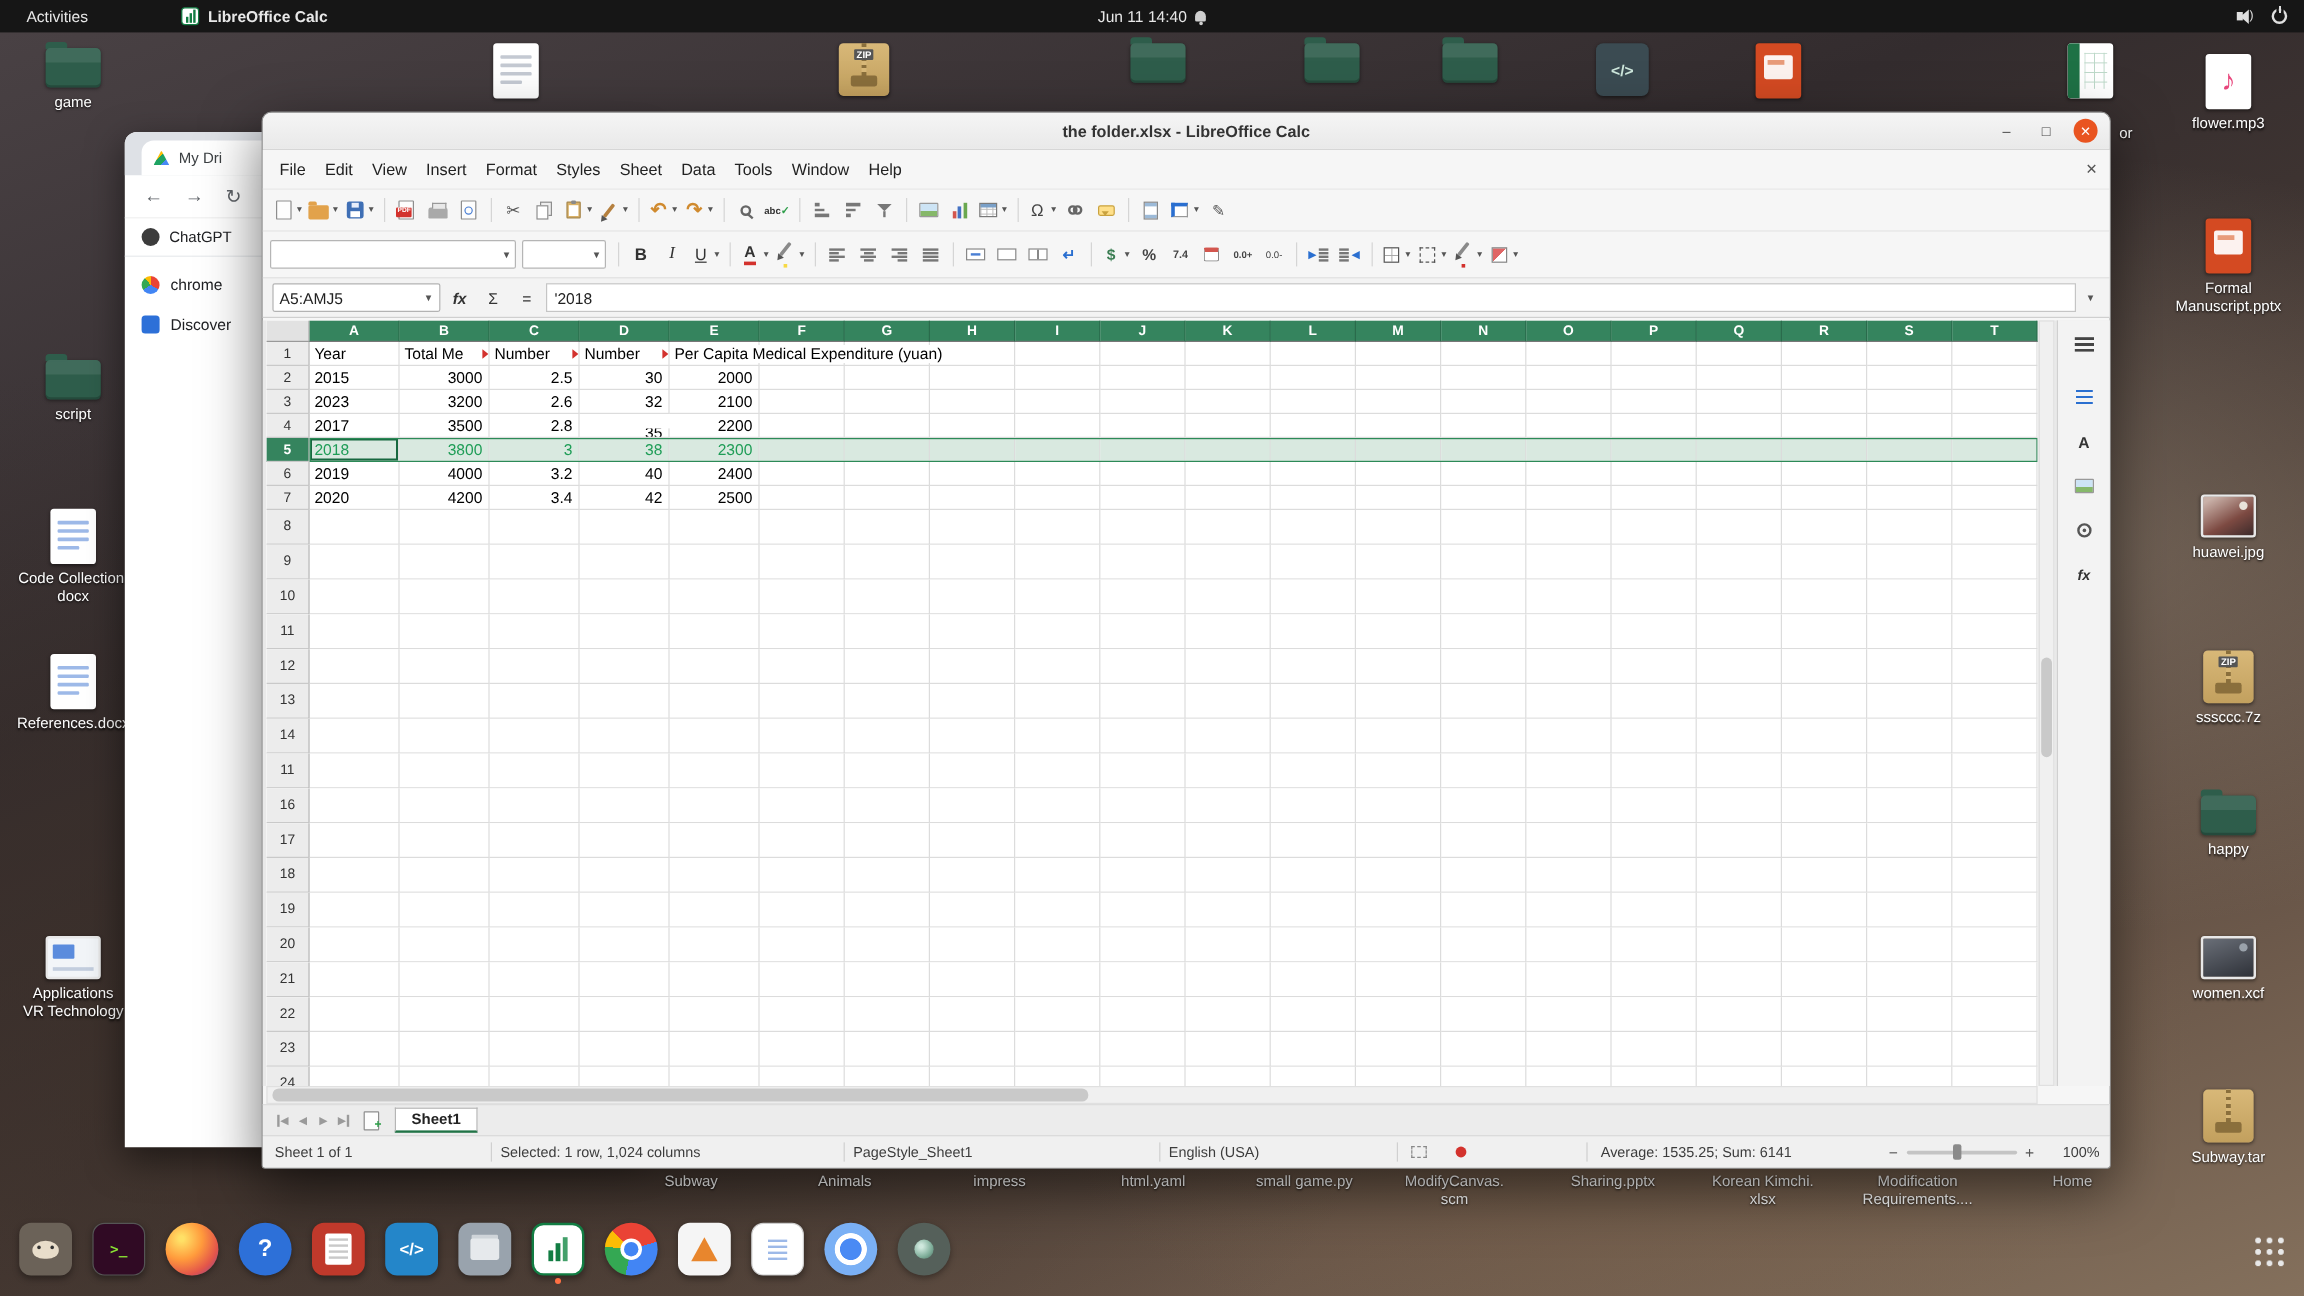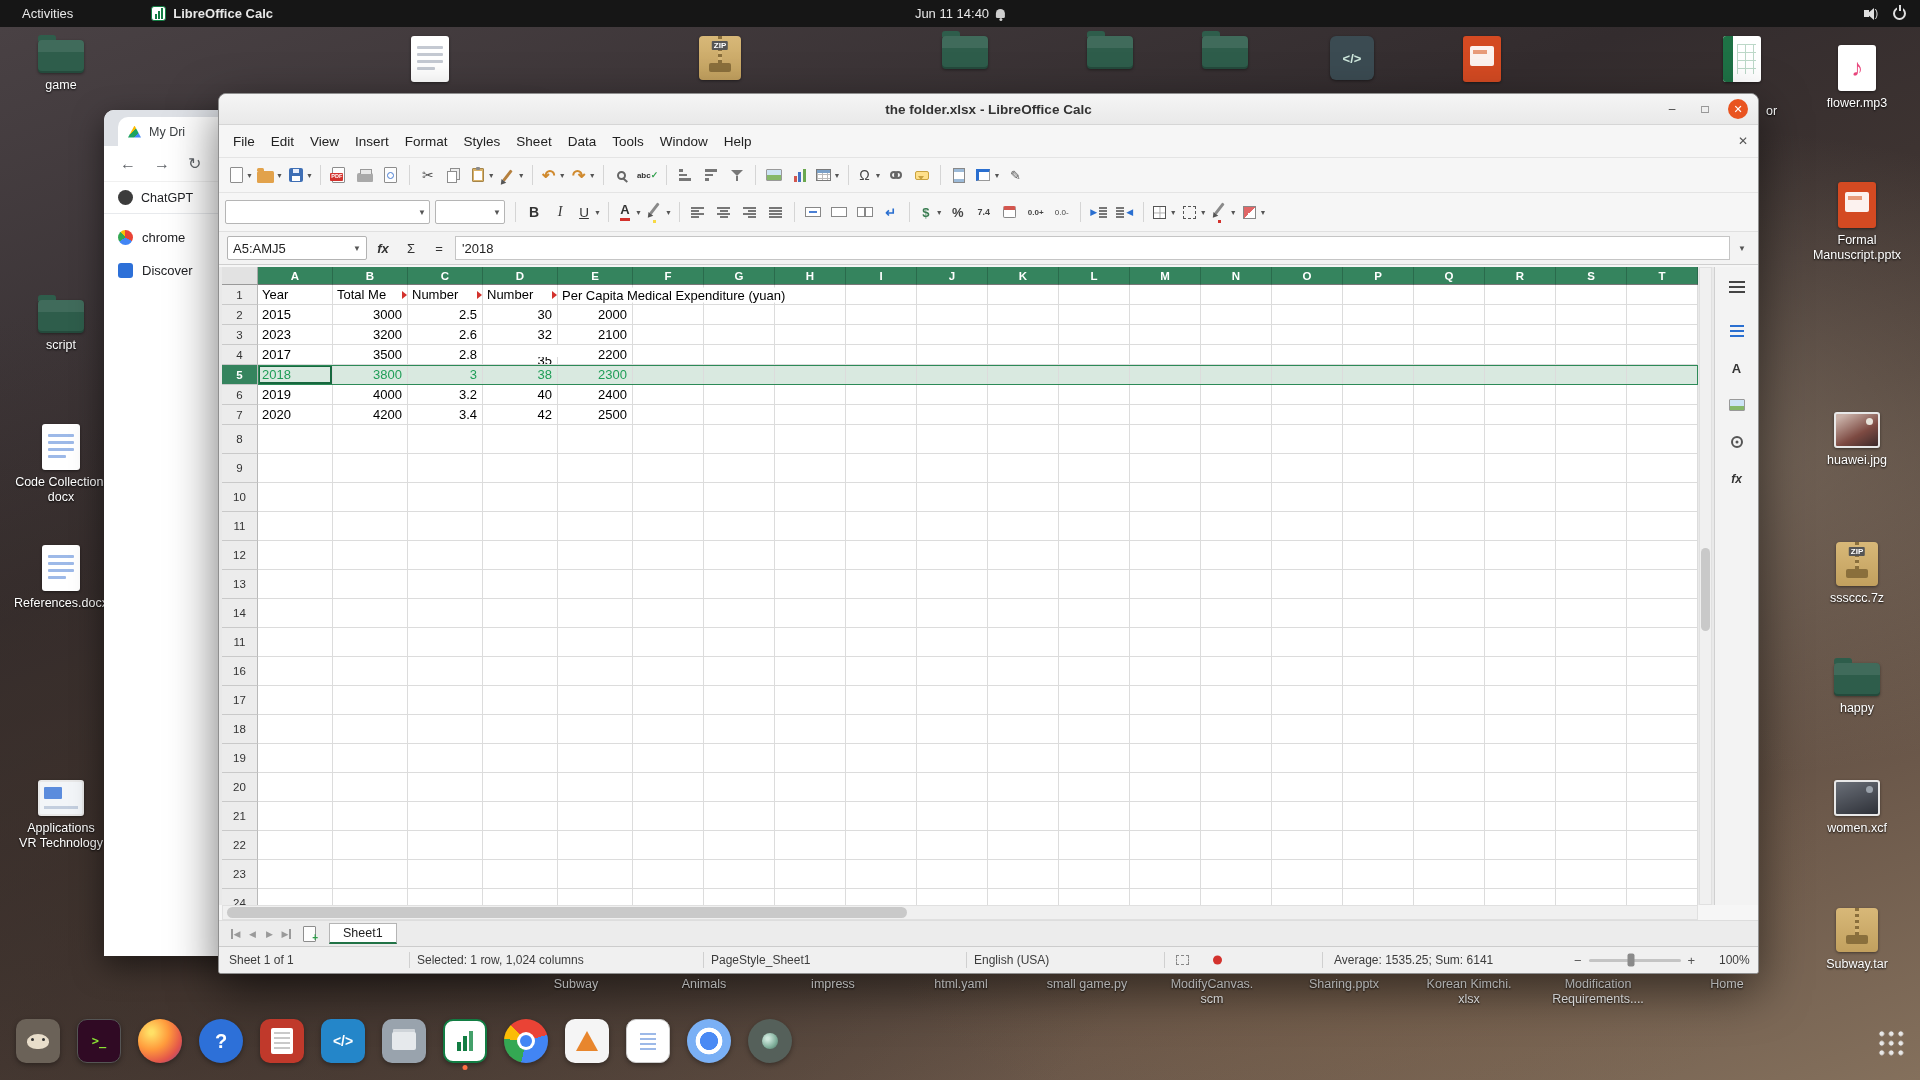--- a/index.html
+++ b/index.html
@@ -151,21 +151,21 @@
 .sb-tab{width:28px;height:28px;display:flex;align-items:center;justify-content:center;border-radius:4px;margin-bottom:9px}
 .sb-tab:first-child{margin-bottom:16px}
 #hscroll{position:absolute;left:3px;top:811px;width:1476px;height:15px;background:#f0f0f0;border:1px solid #e0e0e0}
 #hscroll .thumb{position:absolute;top:1px;bottom:1px;left:4px;width:680px;background:#c9c9c9;border-radius:6px}
 #tabbar{position:absolute;left:0;top:826px;width:100%;height:26px;background:#ececec;display:flex;align-items:center;padding-left:8px;border-top:1px solid #ddd}
 .tnav{width:17px;height:17px;color:#9a9a9a;font-size:9px;display:flex;align-items:center;justify-content:center}
 .tnav.bl span{border-left:2px solid #9a9a9a;padding-left:1px}
 .tnav.br span{border-right:2px solid #9a9a9a;padding-right:1px}
 .addsheet{width:20px;height:18px;display:flex;align-items:center;justify-content:center;margin:0 4px;position:relative}
 .addsheet .plus{position:absolute;right:1px;bottom:0;color:#2e9e4a;font-size:10px;font-weight:700;line-height:1}
-.sheettab{height:21px;background:#fff;border:1px solid #b5b5b5;border-bottom:2px solid #217346;display:flex;align-items:center;padding:0 13px;font-size:12.5px;font-weight:400;color:#222;margin-left:6px}
+.sheettab{height:21px;background:#fff;border:1px solid #b5b5b5;border-bottom:2px solid #217346;display:flex;align-items:center;padding:0 13px;font-size:12.5px;font-weight:700;color:#222;margin-left:6px}
 #statusbar{position:absolute;left:0;top:852px;width:100%;height:27px;background:#f0f0f0;border-top:1px solid #ccc;font-size:12px;color:#3c3c3c;border-radius:0 0 2px 2px}
 .sb-item{position:absolute;top:50%;transform:translateY(-50%);white-space:nowrap}
 .sb-sep{position:absolute;top:5px;bottom:5px;width:1px;background:#d0d0d0}
 .sb-ico{position:absolute;top:50%;transform:translateY(-50%)}
 .selmode{width:13px;height:10px;border:1px dashed #888;display:block}
 .modified{width:9px;height:9px;border-radius:50%;background:#d3322d;display:block}
 #zoomctl{position:absolute;left:1355px;top:0;height:100%;display:flex;align-items:center;gap:7px}
 #zoomctl .track{width:92px;height:3px;background:#c4c4c4;border-radius:2px;position:relative}
 #zoomctl .zthumb{position:absolute;left:46%;top:50%;transform:translate(-50%,-50%);width:7px;height:13px;background:#8a8a8a;border-radius:2px}
 .zbtn{color:#555;font-size:13px}

